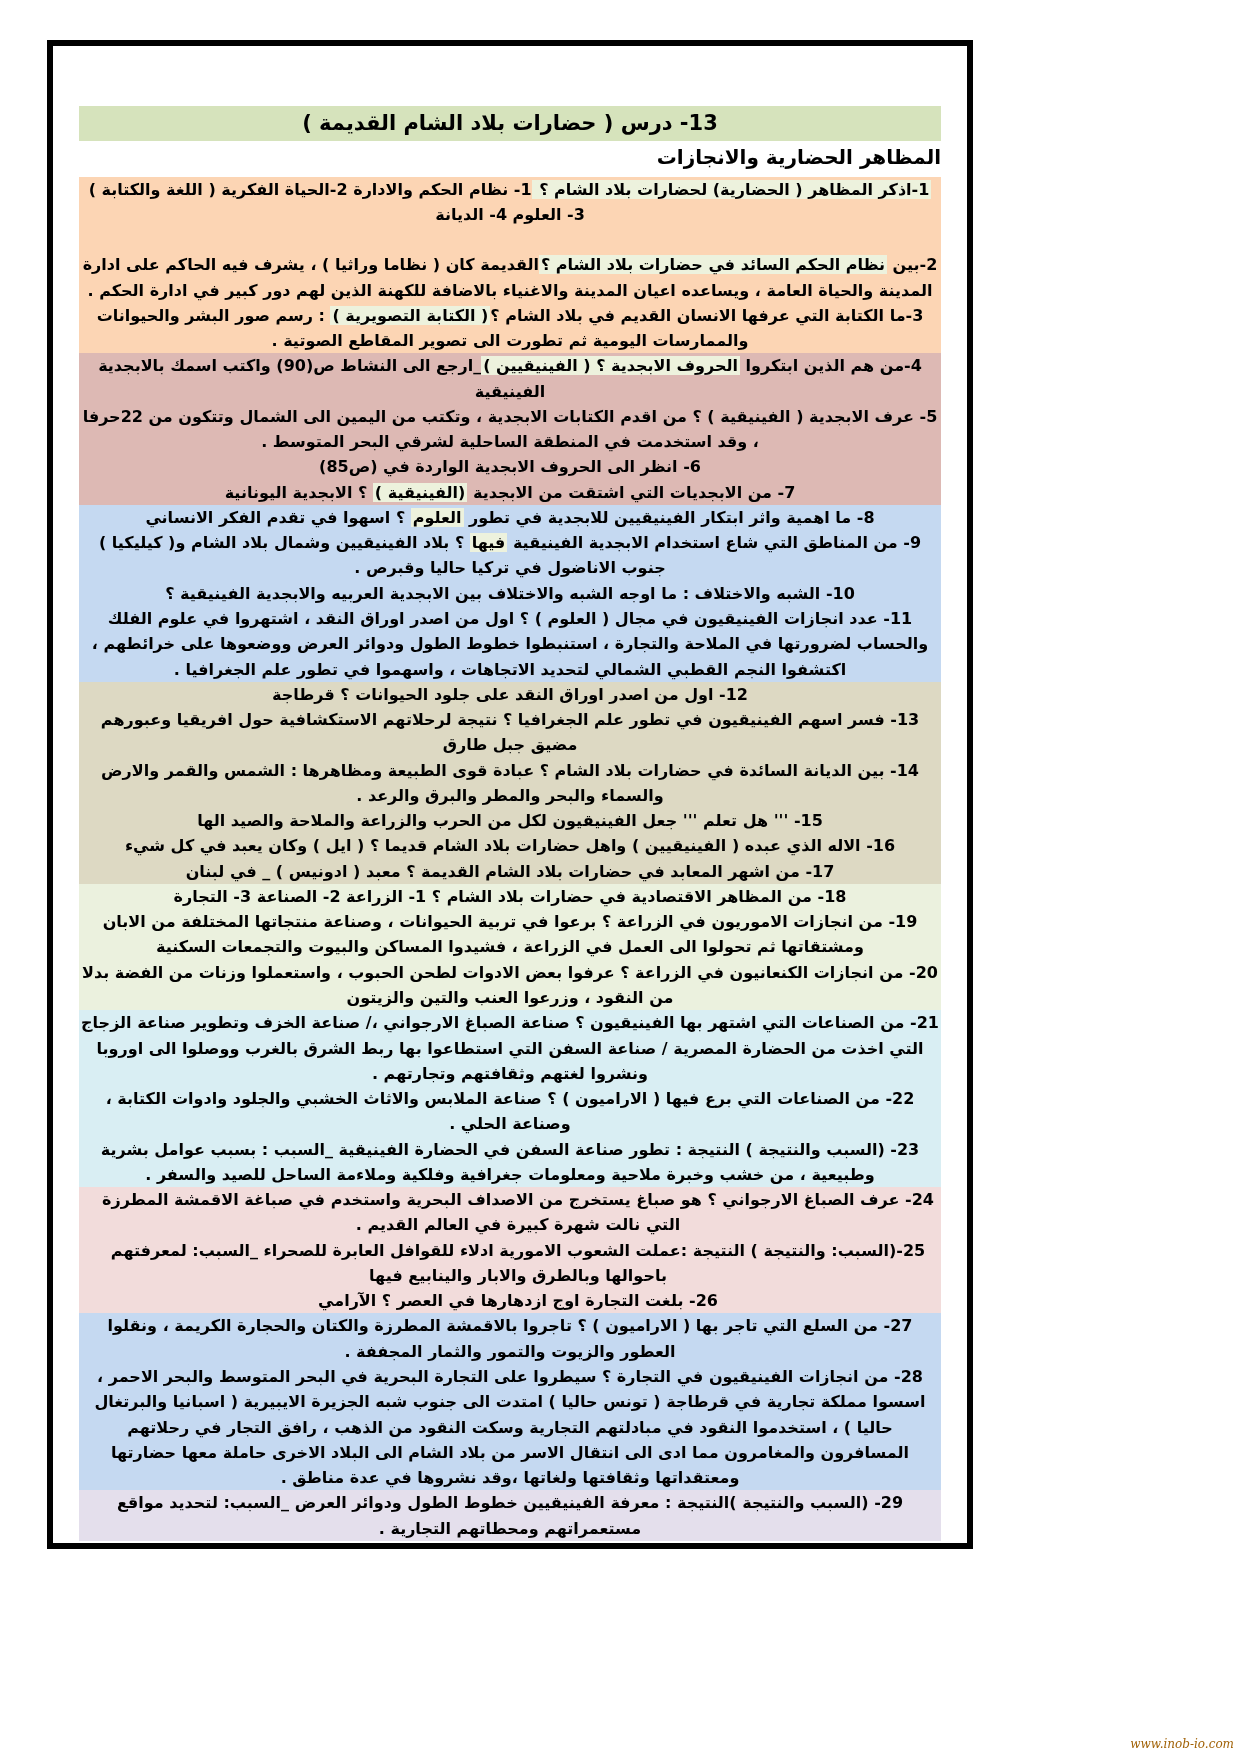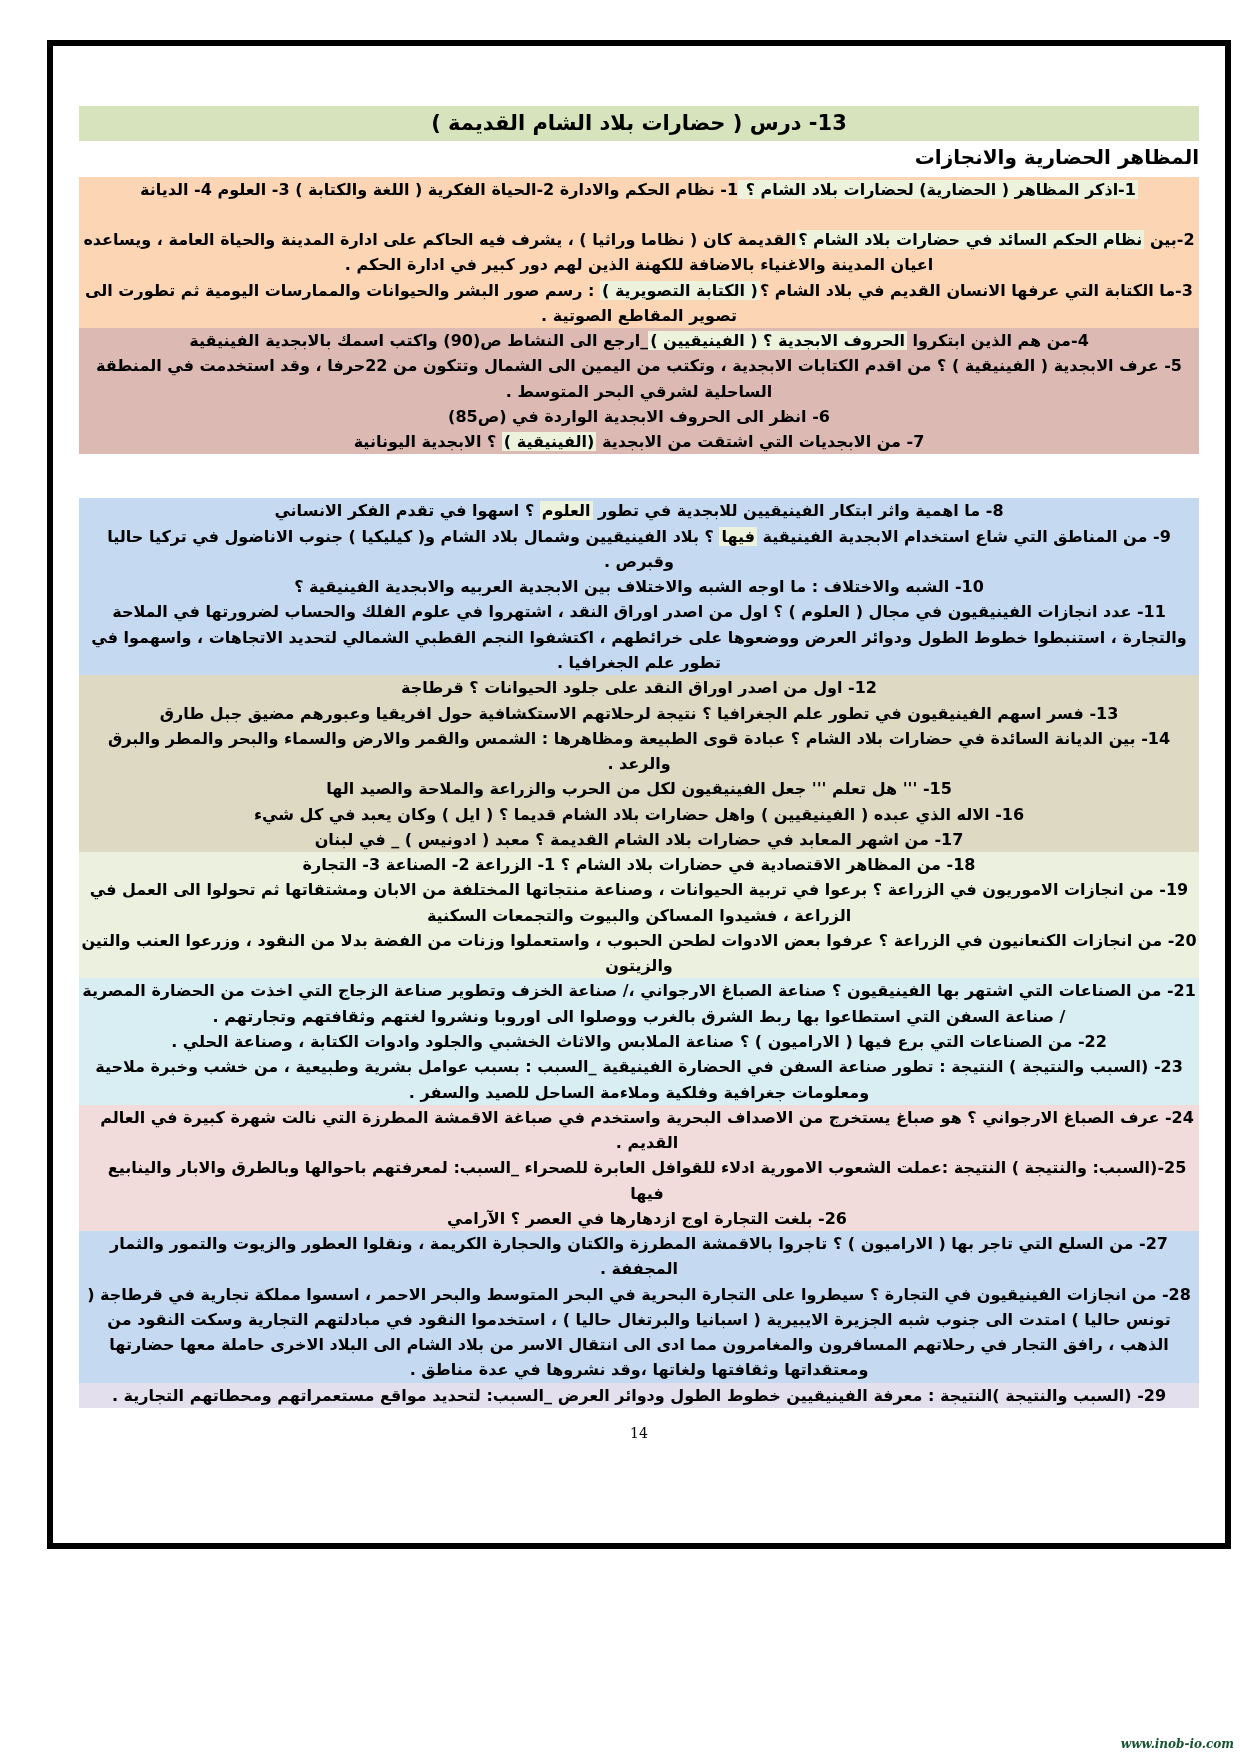--- a/index.html
+++ b/index.html
@@ -5,21 +5,21 @@
   html,body { margin:0; padding:0; }
   body {
     width:1240px; height:1754px;
     background:#ffffff;
     position:relative;
     font-family:"DejaVu Sans", sans-serif;
     color:#000;
   }
   .frame {
     position:absolute; left:47px; top:40px;
-    width:1184px; height:1509px;
+    width:926px; height:1509px;
     border:6px solid #000;
     box-sizing:border-box;
     background:#fff;
     overflow:hidden;
   }
   .content {
     direction:rtl;
     padding:60px 26px 0 26px;
     font-weight:bold;
     font-size:16px;
@@ -46,23 +46,23 @@
     font-family:"DejaVu Serif", serif;
     font-weight:normal;
     font-size:14px;
     margin-top:14px;
   }
   .watermark {
     position:absolute;
     right:6px; bottom:3px;
     font-family:"DejaVu Serif", serif;
     font-style:italic;
-    font-weight:bold;
+    font-weight:normal;
     font-size:12px;
-    color:#14532d;
+    color:#a16207;
   }
 </style>
 </head>
 <body>
 
 <div class="frame">
   <div class="content">
     <div class="band-title" style="background: rgb(214, 227, 188);">13- درس  ( حضارات بلاد الشام القديمة )</div>
     <div class="subtitle">المظاهر الحضارية والانجازات</div>
     <div id="questions">
@@ -70,21 +70,21 @@
           <div class="q-row"><span class="hl" style="background: rgb(237, 242, 221);">1-اذكر المظاهر ( الحضارية) لحضارات بلاد الشام ؟ </span><span>1- نظام الحكم والادارة   2-الحياة الفكرية ( اللغة والكتابة )   3- العلوم  4- الديانة</span></div>
           <div class="q-row gap"><span>2-بين </span><span class="hl" style="background: rgb(237, 242, 221);">نظام الحكم السائد  في حضارات بلاد الشام ؟</span><span>القديمة كان ( نظاما  وراثيا ) ، يشرف فيه الحاكم على ادارة المدينة والحياة العامة ، ويساعده اعيان المدينة والاغنياء  بالاضافة  للكهنة الذين لهم دور كبير في ادارة الحكم .</span></div>
           <div class="q-row"><span>3-ما الكتابة التي عرفها الانسان القديم في بلاد الشام ؟</span><span class="hl" style="background: rgb(237, 242, 221);">( الكتابة التصويرية )</span><span> : رسم صور البشر والحيوانات والممارسات اليومية ثم تطورت الى تصوير المقاطع الصوتية .</span></div>
         </div>
         <div class="group" style="background: rgb(221, 185, 180);">
           <div class="q-row"><span>4-من هم الذين ابتكروا  </span><span class="hl" style="background: rgb(237, 242, 221);">الحروف الابجدية ؟ ( الفينيقيين )</span><span>_ارجع الى النشاط ص(90) واكتب اسمك بالابجدية الفينيقية</span></div>
           <div class="q-row"><span>5- عرف الابجدية ( الفينيقية ) ؟ من اقدم الكتابات الابجدية ، وتكتب من اليمين الى الشمال وتتكون من 22حرفا ، وقد استخدمت في المنطقة الساحلية لشرقي البحر المتوسط .</span></div>
           <div class="q-row center"><span>6- انظر الى الحروف الابجدية الواردة في (ص85)</span></div>
           <div class="q-row"><span>7- من الابجديات التي اشتقت من الابجدية </span><span class="hl" style="background: rgb(237, 242, 221);">(الفينيقية )</span><span> ؟ الابجدية اليونانية</span></div>
         </div>
-        <div class="group" style="background: rgb(197, 217, 241); margin-top: 44px;">
+        <div class="group" style="background: rgb(197, 217, 241);">
           <div class="q-row"><span>8- ما اهمية واثر ابتكار الفينيقيين للابجدية في تطور </span><span class="hl" style="background: rgb(237, 242, 221);">العلوم</span><span> ؟ اسهوا في تقدم الفكر الانساني</span></div>
           <div class="q-row"><span>9- من المناطق التي شاع استخدام الابجدية الفينيقية </span><span class="hl" style="background: rgb(237, 242, 221);">فيها</span><span> ؟  بلاد الفينيقيين وشمال بلاد الشام و( كيليكيا ) جنوب الاناضول في تركيا حاليا وقبرص .</span></div>
           <div class="q-row"><span>10- الشبه والاختلاف : ما اوجه الشبه والاختلاف بين الابجدية العربيه والابجدية الفينيقية ؟</span></div>
           <div class="q-row"><span>11- عدد انجازات الفينيقيون في مجال ( العلوم ) ؟ اول من اصدر اوراق النقد ، اشتهروا في علوم الفلك والحساب لضرورتها في الملاحة والتجارة  ، استنبطوا خطوط الطول ودوائر العرض ووضعوها على خرائطهم  ، اكتشفوا النجم القطبي الشمالي لتحديد الاتجاهات ، واسهموا في تطور علم الجغرافيا .</span></div>
         </div>
         <div class="group" style="background: rgb(221, 217, 195);">
           <div class="q-row center"><span>12- اول من اصدر اوراق النقد على جلود الحيوانات ؟ قرطاجة</span></div>
           <div class="q-row"><span>13- فسر اسهم الفينيقيون في تطور علم الجغرافيا ؟ نتيجة لرحلاتهم الاستكشافية حول افريقيا وعبورهم مضيق جبل طارق</span></div>
           <div class="q-row"><span>14-  بين  الديانة السائدة في حضارات بلاد الشام ؟ عبادة قوى الطبيعة ومظاهرها : الشمس والقمر والارض والسماء والبحر والمطر والبرق والرعد .</span></div>
           <div class="q-row"><span>15- ''' هل تعلم  ''' جعل الفينيقيون لكل من الحرب والزراعة والملاحة والصيد الها</span></div>

